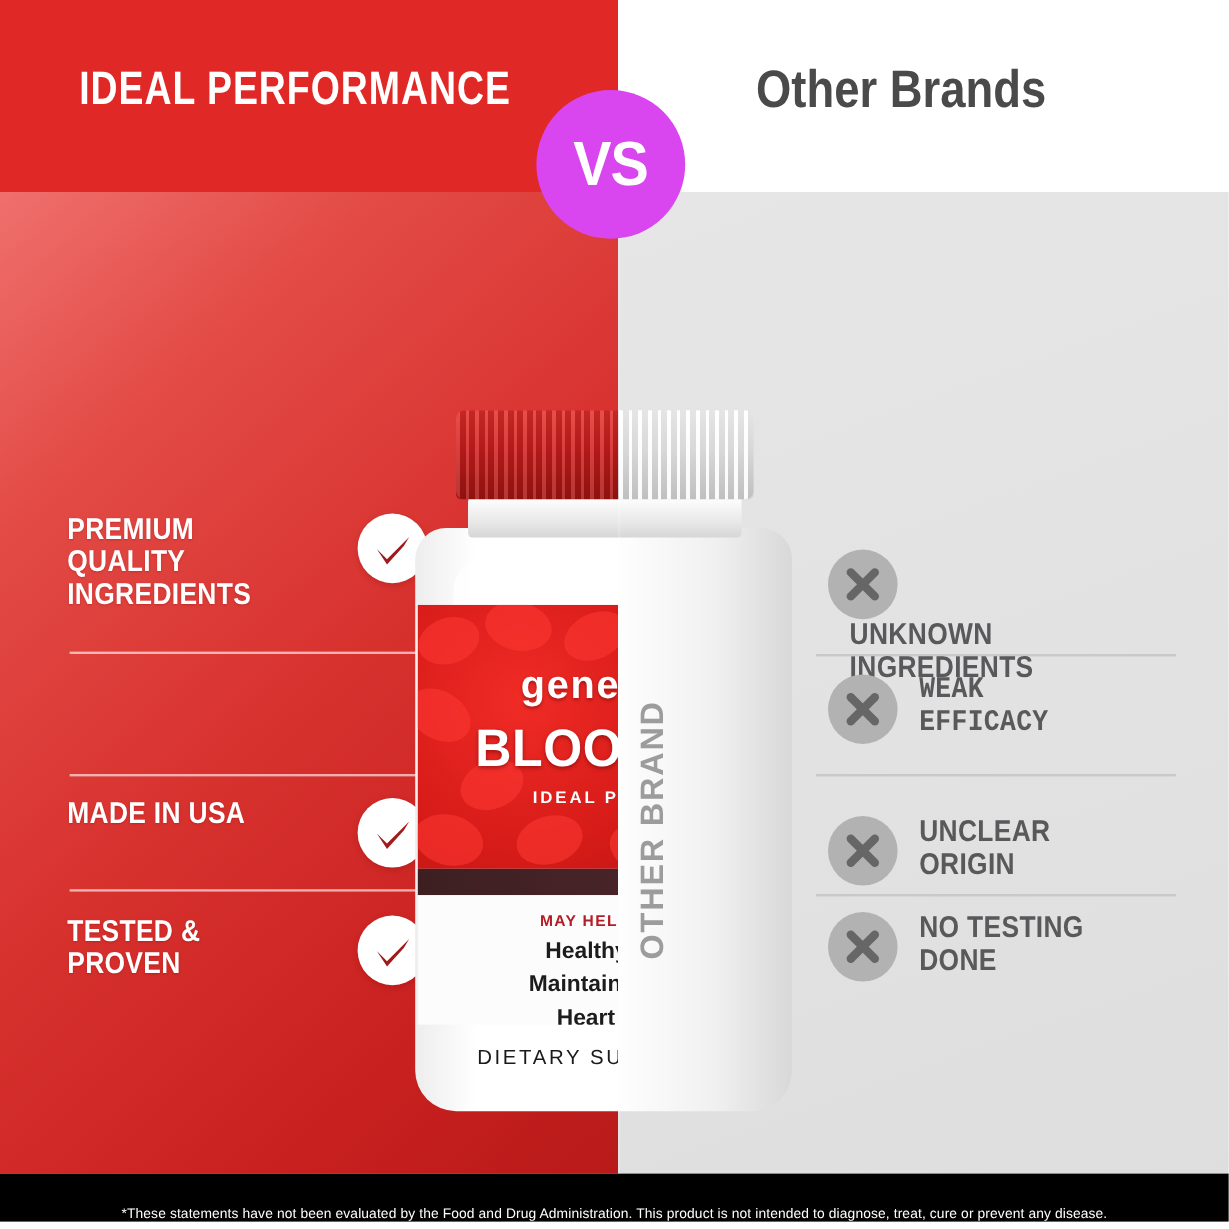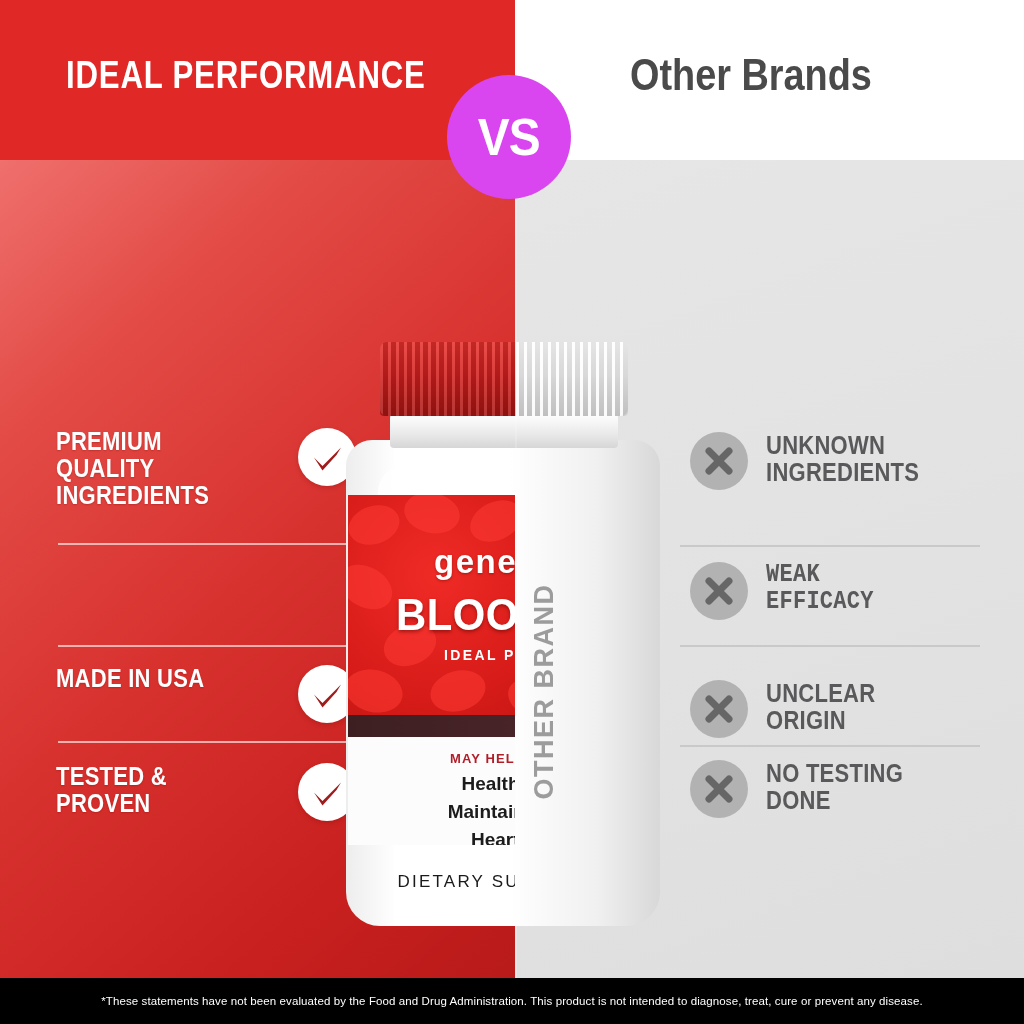--- a/index.html
+++ b/index.html
@@ -62,21 +62,21 @@
   .cap-ribs{position:absolute;left:0;top:0;right:0;bottom:0;border-radius:7px;}
   .cap-ribs.red{background:repeating-linear-gradient(90deg,rgba(255,255,255,.14) 0 3px,rgba(0,0,0,.16) 3px 8px);}
   .cap-ribs.white{background:repeating-linear-gradient(90deg,rgba(255,255,255,.9) 0 3px,rgba(0,0,0,.09) 3px 8px);}
   .neck{position:absolute;left:52px;top:78px;width:228px;height:34px;border-radius:4px;
       background:linear-gradient(180deg,#ffffff 0%,#e9e9e9 60%,#d6d6d6 100%);}
   .body{position:absolute;left:8px;top:104px;width:314px;height:486px;border-radius:26px 26px 34px 34px;
       background:linear-gradient(90deg,#ededed 0%,#ffffff 16%,#ffffff 52%,#f0f0f0 80%,#d8d8d8 100%);}
   .body-shine{position:absolute;left:40px;top:130px;width:52px;height:380px;border-radius:26px;
       background:linear-gradient(90deg,rgba(255,255,255,.95),rgba(255,255,255,0));}
 
-  .label{position:absolute;left:10px;top:159px;width:310px;height:350px;overflow:hidden;padding-left:7px;}
+  .label{position:absolute;left:10px;top:168px;width:310px;height:350px;overflow:hidden;}
   .lab-red{position:absolute;left:0;top:0;width:310px;height:220px;
       background:radial-gradient(circle at 28% 36%,#f02b26 0%,#d61b18 48%,#ae1310 100%);}
   .cells{position:absolute;left:0;top:0;width:310px;height:220px;opacity:.55;}
   .lab-bar{position:absolute;left:0;top:220px;width:310px;height:22px;
       background:linear-gradient(90deg,#3d1f22,#51282c);}
   .lab-white{position:absolute;left:0;top:242px;width:310px;height:108px;background:#fcfcfc;}
 
   .brand{position:absolute;left:86px;top:48px;color:#fff;font-size:33px;font-weight:bold;
       letter-spacing:1.5px;white-space:nowrap;text-shadow:0 1px 3px rgba(90,0,0,.45);}
   .prod{position:absolute;left:48px;top:95px;color:#fff;font-size:44px;font-weight:bold;
@@ -94,22 +94,22 @@
 
   .ob-wrap{position:absolute;left:186px;top:220px;width:40px;height:280px;}
   .ob{position:absolute;left:-120px;top:120px;width:280px;text-align:center;color:#9c9c9c;
       font-size:27px;font-weight:bold;letter-spacing:1.5px;white-space:nowrap;
       transform:rotate(-90deg);transform-origin:center center;}
 
   .split-seam{position:absolute;left:515px;top:160px;width:2px;height:818px;
       background:rgba(255,255,255,.18);z-index:30;}
 
   
-  .footer{position:absolute;left:0;top:978px;width:1024px;height:46px;background:#000;
-      display:flex;align-items:center;justify-content:center;}
+  .footer{position:absolute;left:0;top:978px;width:1024px;height:40px;background:#000;
+      display:flex;align-items:flex-end;justify-content:center;}
   .footer span{color:#fff;font-size:11.5px;letter-spacing:.1px;white-space:nowrap;}
 </style>
 </head>
 <body>
 
 <div id="stage">
 
   <div class="hdr-left"></div>
   <div class="hdr-right"></div>
   <div class="hdr-left-title">IDEAL PERFORMANCE</div>
@@ -154,21 +154,21 @@
   <div class="feat feat-left" style="top:763px;height:74px;">
     <div class="lbl-l">TESTED &amp;
 PROVEN</div>
     <div class="mark mark-ok">
       <svg width="58" height="58" viewBox="0 0 58 58">
           <path d="M16 29.5 L24.5 38 L43 19.5 L38.5 27 L24.5 42.5 Z" fill="#a01c1c"></path>
         </svg>
     </div>
   </div>
 
-  <div class="feat feat-right" style="top:432px;height:74px;">
+  <div class="feat feat-right" style="top:458px;height:74px;flex-direction:column;">
     <div class="mark mark-no">
       <svg width="58" height="58" viewBox="0 0 58 58">
           <g stroke="#666666" stroke-width="7" stroke-linecap="round">
             <line x1="19" y1="19" x2="39" y2="39"></line>
             <line x1="39" y1="19" x2="19" y2="39"></line>
           </g>
         </svg>
     </div>
     <div class="lbl-r">UNKNOWN
 INGREDIENTS</div>

